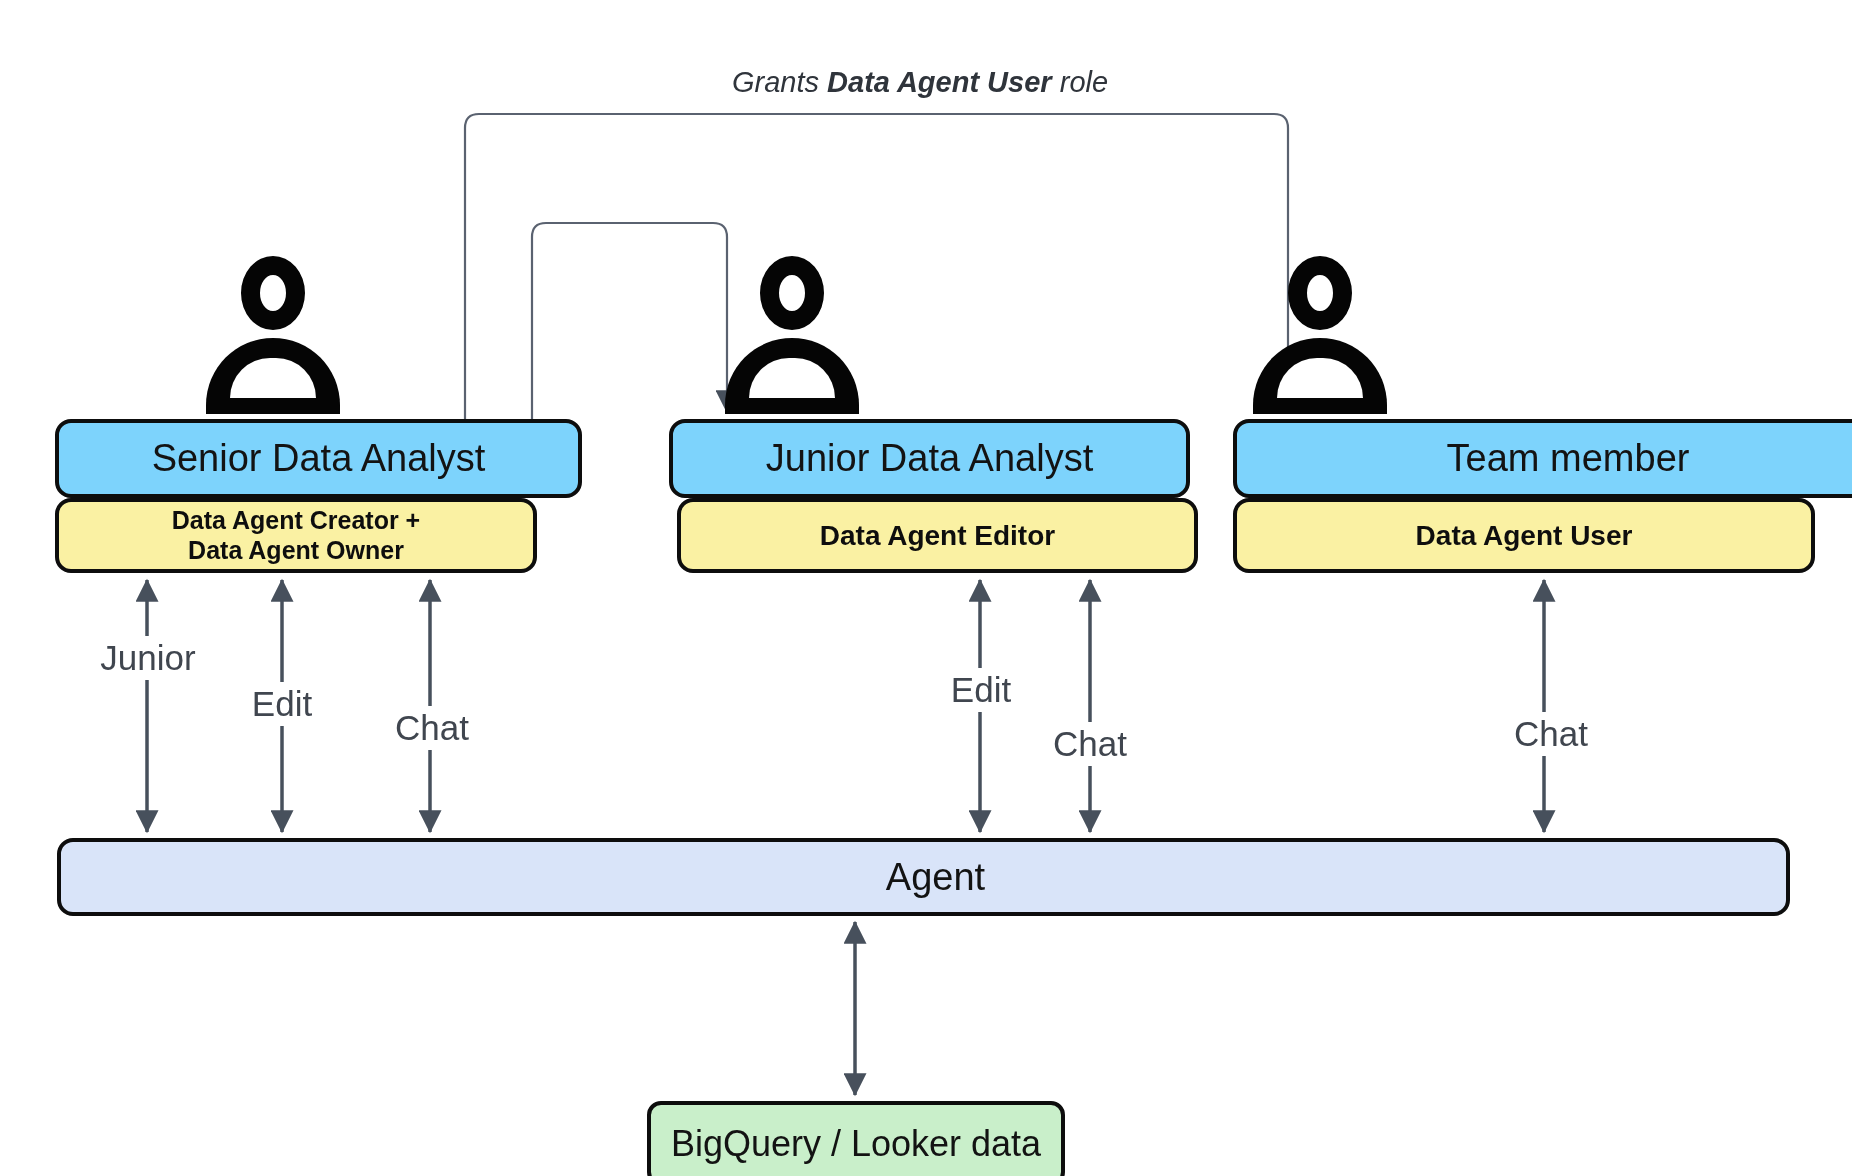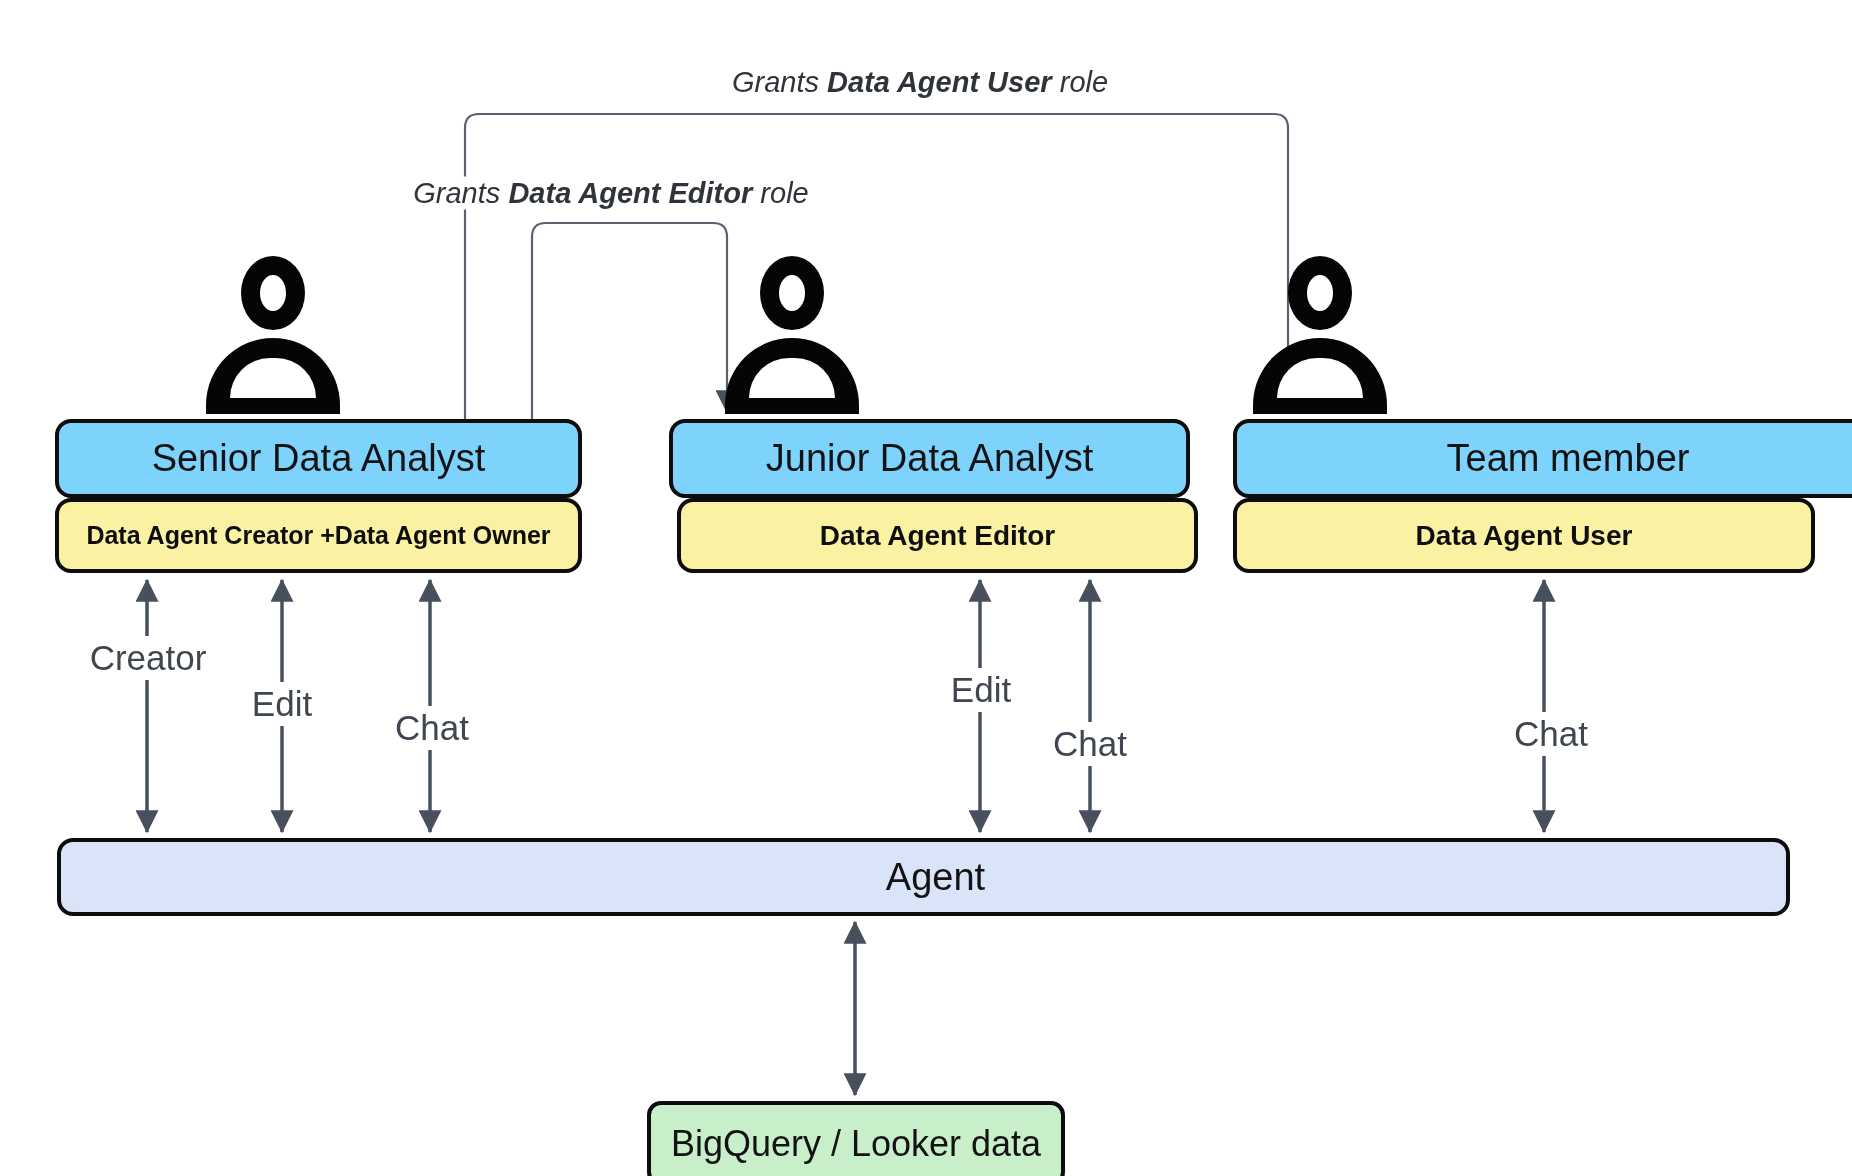--- a/index.html
+++ b/index.html
@@ -79,23 +79,20 @@
     <line x1="1090" y1="534" x2="1090" y2="786" stroke="#47505c" stroke-width="3.5" marker-start="url(#ah)" marker-end="url(#ah)"></line>
 
     <line x1="1544" y1="534" x2="1544" y2="786" stroke="#47505c" stroke-width="3.5" marker-start="url(#ah)" marker-end="url(#ah)"></line>
 
     <line x1="855" y1="876" x2="855" y2="1049" stroke="#47505c" stroke-width="3.5" marker-start="url(#ah)" marker-end="url(#ah)"></line>
   </svg>
 
   <div class="grant-label" style="left:920px; top:36px;">
     <span class="pre">Grants</span><b>Data Agent User</b><span class="suf">role</span>
   </div>
-  <div class="grant-label" style="left:611px; top:147px;">
-    <span class="pre">Grants</span><b>Data Agent Editor</b><span class="suf">role</span>
-  </div>
 
   <div class="person" style="left:206px; top:210px;">
     <div class="head"></div>
     <div class="body">
       <div class="body-inner"></div>
     </div>
   </div>
   <div class="person" style="left:725px; top:210px;">
     <div class="head"></div>
     <div class="body">
@@ -105,40 +102,40 @@
   <div class="person" style="left:1253px; top:210px;">
     <div class="head"></div>
     <div class="body">
       <div class="body-inner"></div>
     </div>
   </div>
 
   <div class="box grey" style="left:55px; top:373px; width:527px; height:79px;">
     <span class="title">Senior Data Analyst</span>
   </div>
-  <div class="box yellow" style="left:55px; top:452px; width:527px; height:75px; flex-direction:row;">
+  <div class="box yellow" style="left:55px; top:452px; width:482px; height:75px; flex-direction:column;">
     <span class="badge2">Data Agent Creator +</span>
     <span class="badge2">Data Agent Owner</span>
   </div>
 
   <div class="box grey" style="left:669px; top:373px; width:521px; height:79px;">
     <span class="title">Junior Data Analyst</span>
   </div>
   <div class="box yellow" style="left:677px; top:452px; width:521px; height:75px;">
     <span class="badge">Data Agent Editor</span>
   </div>
 
   <div class="box grey" style="left:1233px; top:373px; width:670px; height:79px;text-align:right;">
     <span class="title">Team member</span>
   </div>
   <div class="box yellow" style="left:1233px; top:452px; width:582px; height:75px;">
     <span class="badge">Data Agent User</span>
   </div>
 
-  <div class="action-label" style="left:148px; top:612px;">Creator</div>
+  <div class="action-label" style="left:148px; top:612px;">Junior</div>
   <div class="action-label" style="left:282px; top:658px;">Edit</div>
   <div class="action-label" style="left:432px; top:682px;">Chat</div>
   <div class="action-label" style="left:981px; top:644px;">Edit</div>
   <div class="action-label" style="left:1090px; top:698px;">Chat</div>
   <div class="action-label" style="left:1551px; top:688px;">Chat</div>
 
   <div class="box blue" style="left:57px; top:792px; width:1733px; height:78px;">
     <span class="title">Agent</span>
   </div>
 

